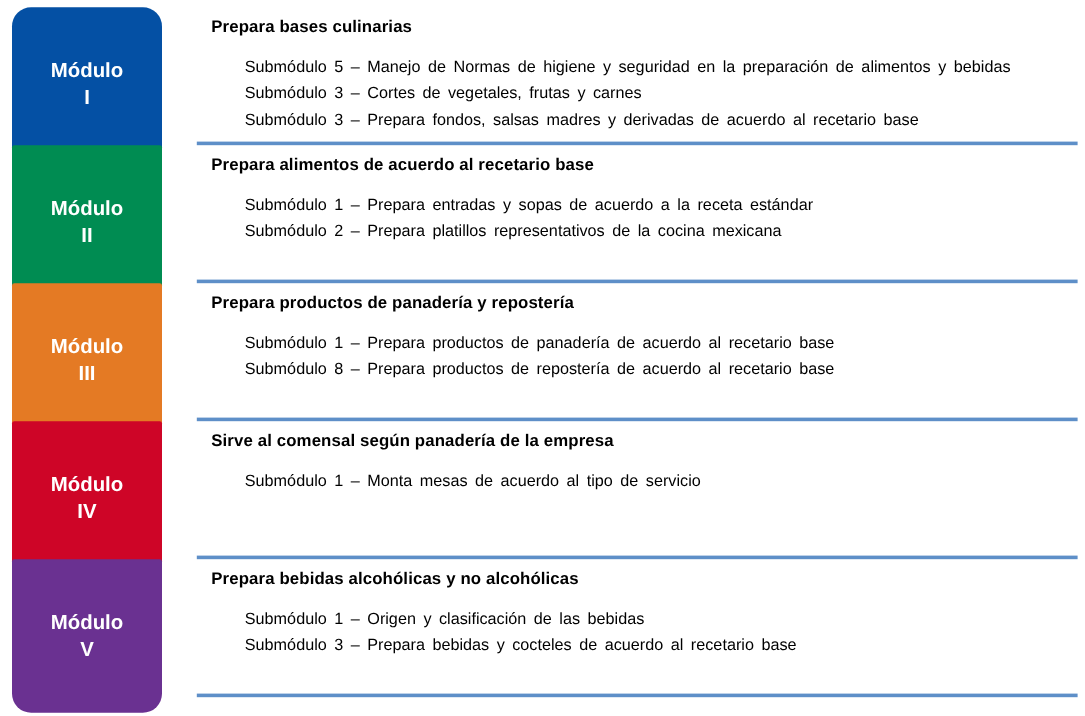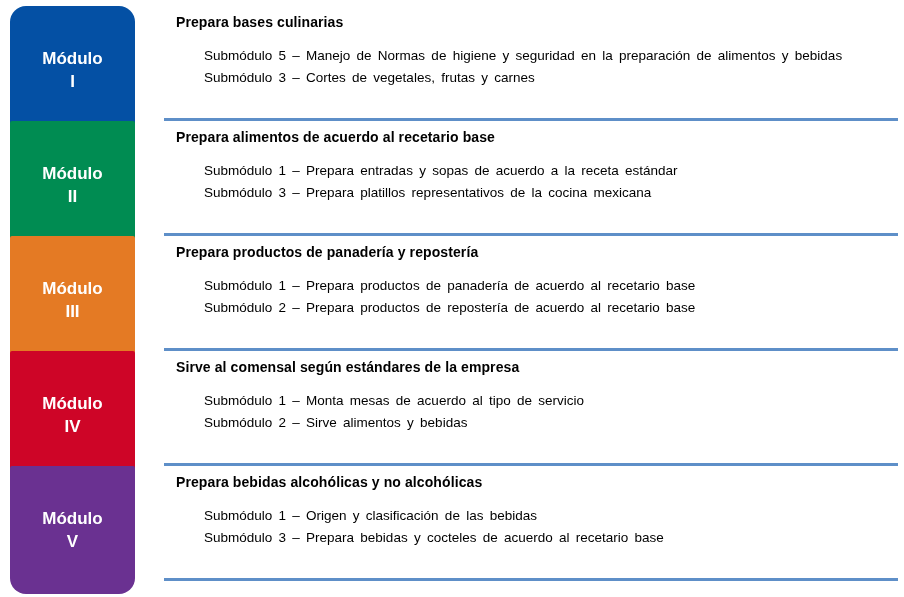--- a/index.html
+++ b/index.html
@@ -65,62 +65,62 @@
   <section class="row">
     <div class="module-box" style="background: rgb(4, 80, 164);">
       <span>Módulo</span>
       <span>I</span>
     </div>
     <div class="content">
       <h3 class="title">Prepara bases culinarias</h3>
       <ul class="subs">
         <li>Submódulo 5 – Manejo de Normas de higiene y seguridad en la preparación de alimentos y bebidas</li>
         <li>Submódulo 3 – Cortes de vegetales, frutas y carnes</li>
+        <li>Submódulo 3 – Prepara fondos, salsas madres y derivadas de acuerdo al recetario base</li>
       </ul>
     </div>
   </section>
 
   <section class="row">
     <div class="module-box" style="background: rgb(0, 140, 82);">
       <span>Módulo</span>
       <span>II</span>
     </div>
     <div class="content">
       <h3 class="title">Prepara alimentos de acuerdo al recetario base</h3>
       <ul class="subs">
         <li>Submódulo 1 – Prepara entradas y sopas de acuerdo a la receta estándar</li>
-        <li>Submódulo 3 – Prepara platillos representativos de la cocina mexicana</li>
+        <li>Submódulo 2 – Prepara platillos representativos de la cocina mexicana</li>
       </ul>
     </div>
   </section>
 
   <section class="row">
     <div class="module-box" style="background: rgb(228, 122, 36);">
       <span>Módulo</span>
       <span>III</span>
     </div>
     <div class="content">
       <h3 class="title">Prepara productos de panadería y repostería</h3>
       <ul class="subs">
         <li>Submódulo 1 – Prepara productos de panadería de acuerdo al recetario base</li>
-        <li>Submódulo 2 – Prepara productos de repostería de acuerdo al recetario base</li>
+        <li>Submódulo 8 – Prepara productos de repostería de acuerdo al recetario base</li>
       </ul>
     </div>
   </section>
 
   <section class="row">
     <div class="module-box" style="background: rgb(206, 5, 39);">
       <span>Módulo</span>
       <span>IV</span>
     </div>
     <div class="content">
-      <h3 class="title">Sirve al comensal según estándares de la empresa</h3>
+      <h3 class="title">Sirve al comensal según panadería de la empresa</h3>
       <ul class="subs">
         <li>Submódulo 1 – Monta mesas de acuerdo al tipo de servicio</li>
-        <li>Submódulo 2 – Sirve alimentos y bebidas</li>
       </ul>
     </div>
   </section>
 
   <section class="row">
     <div class="module-box" style="background: rgb(106, 49, 145);">
       <span>Módulo</span>
       <span>V</span>
     </div>
     <div class="content">

